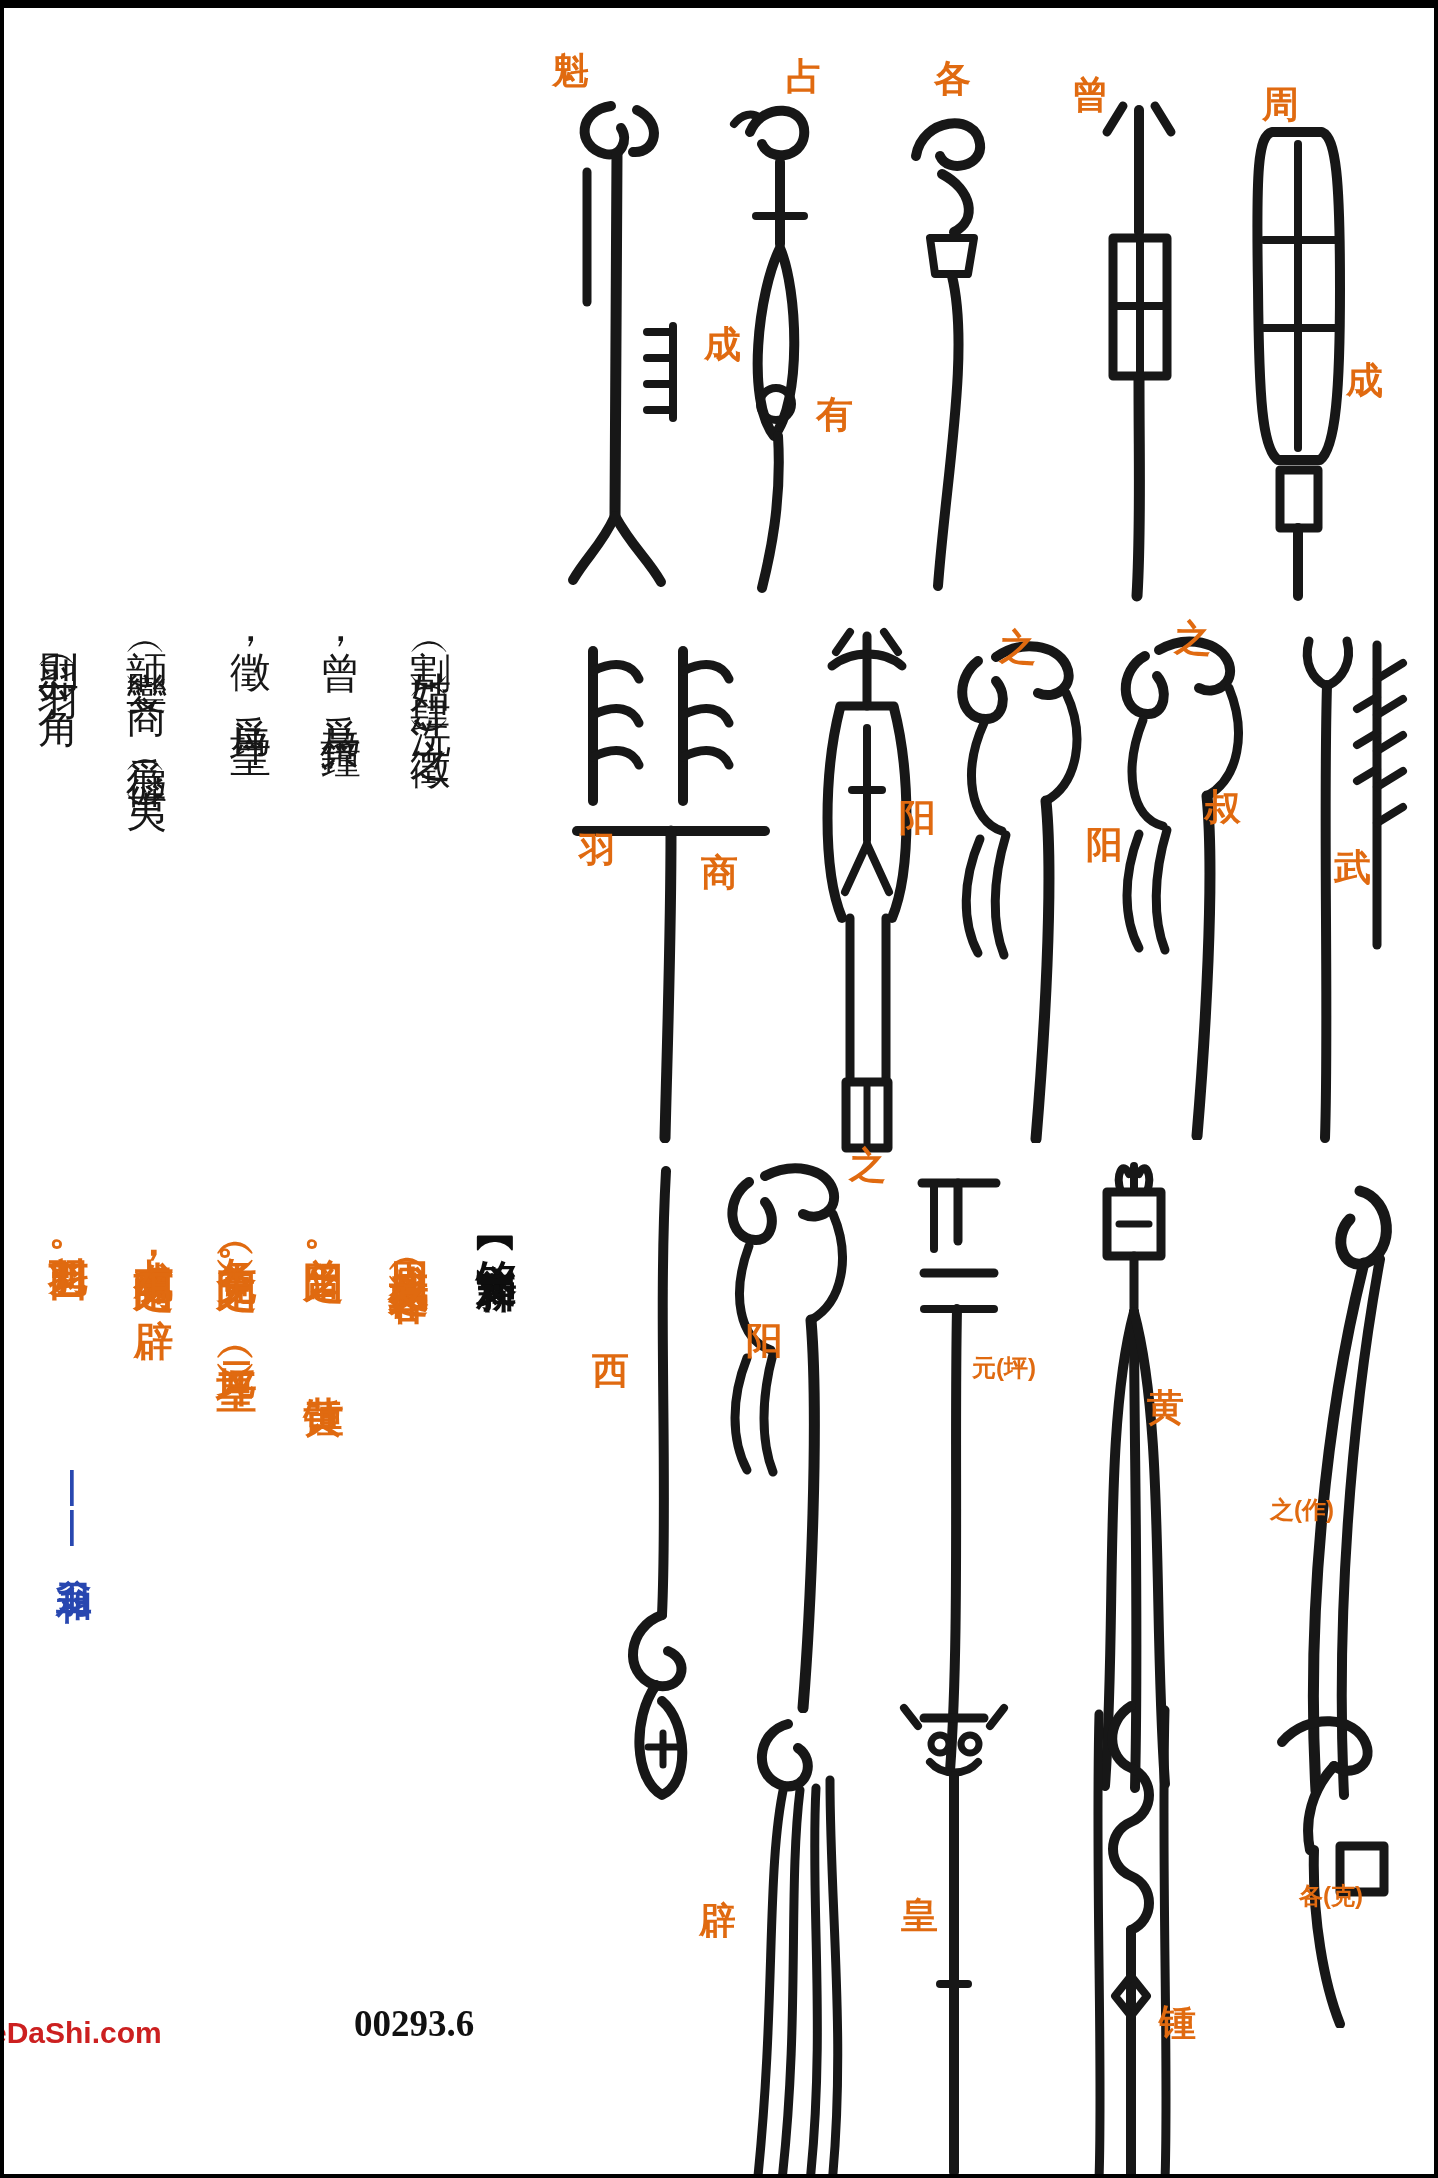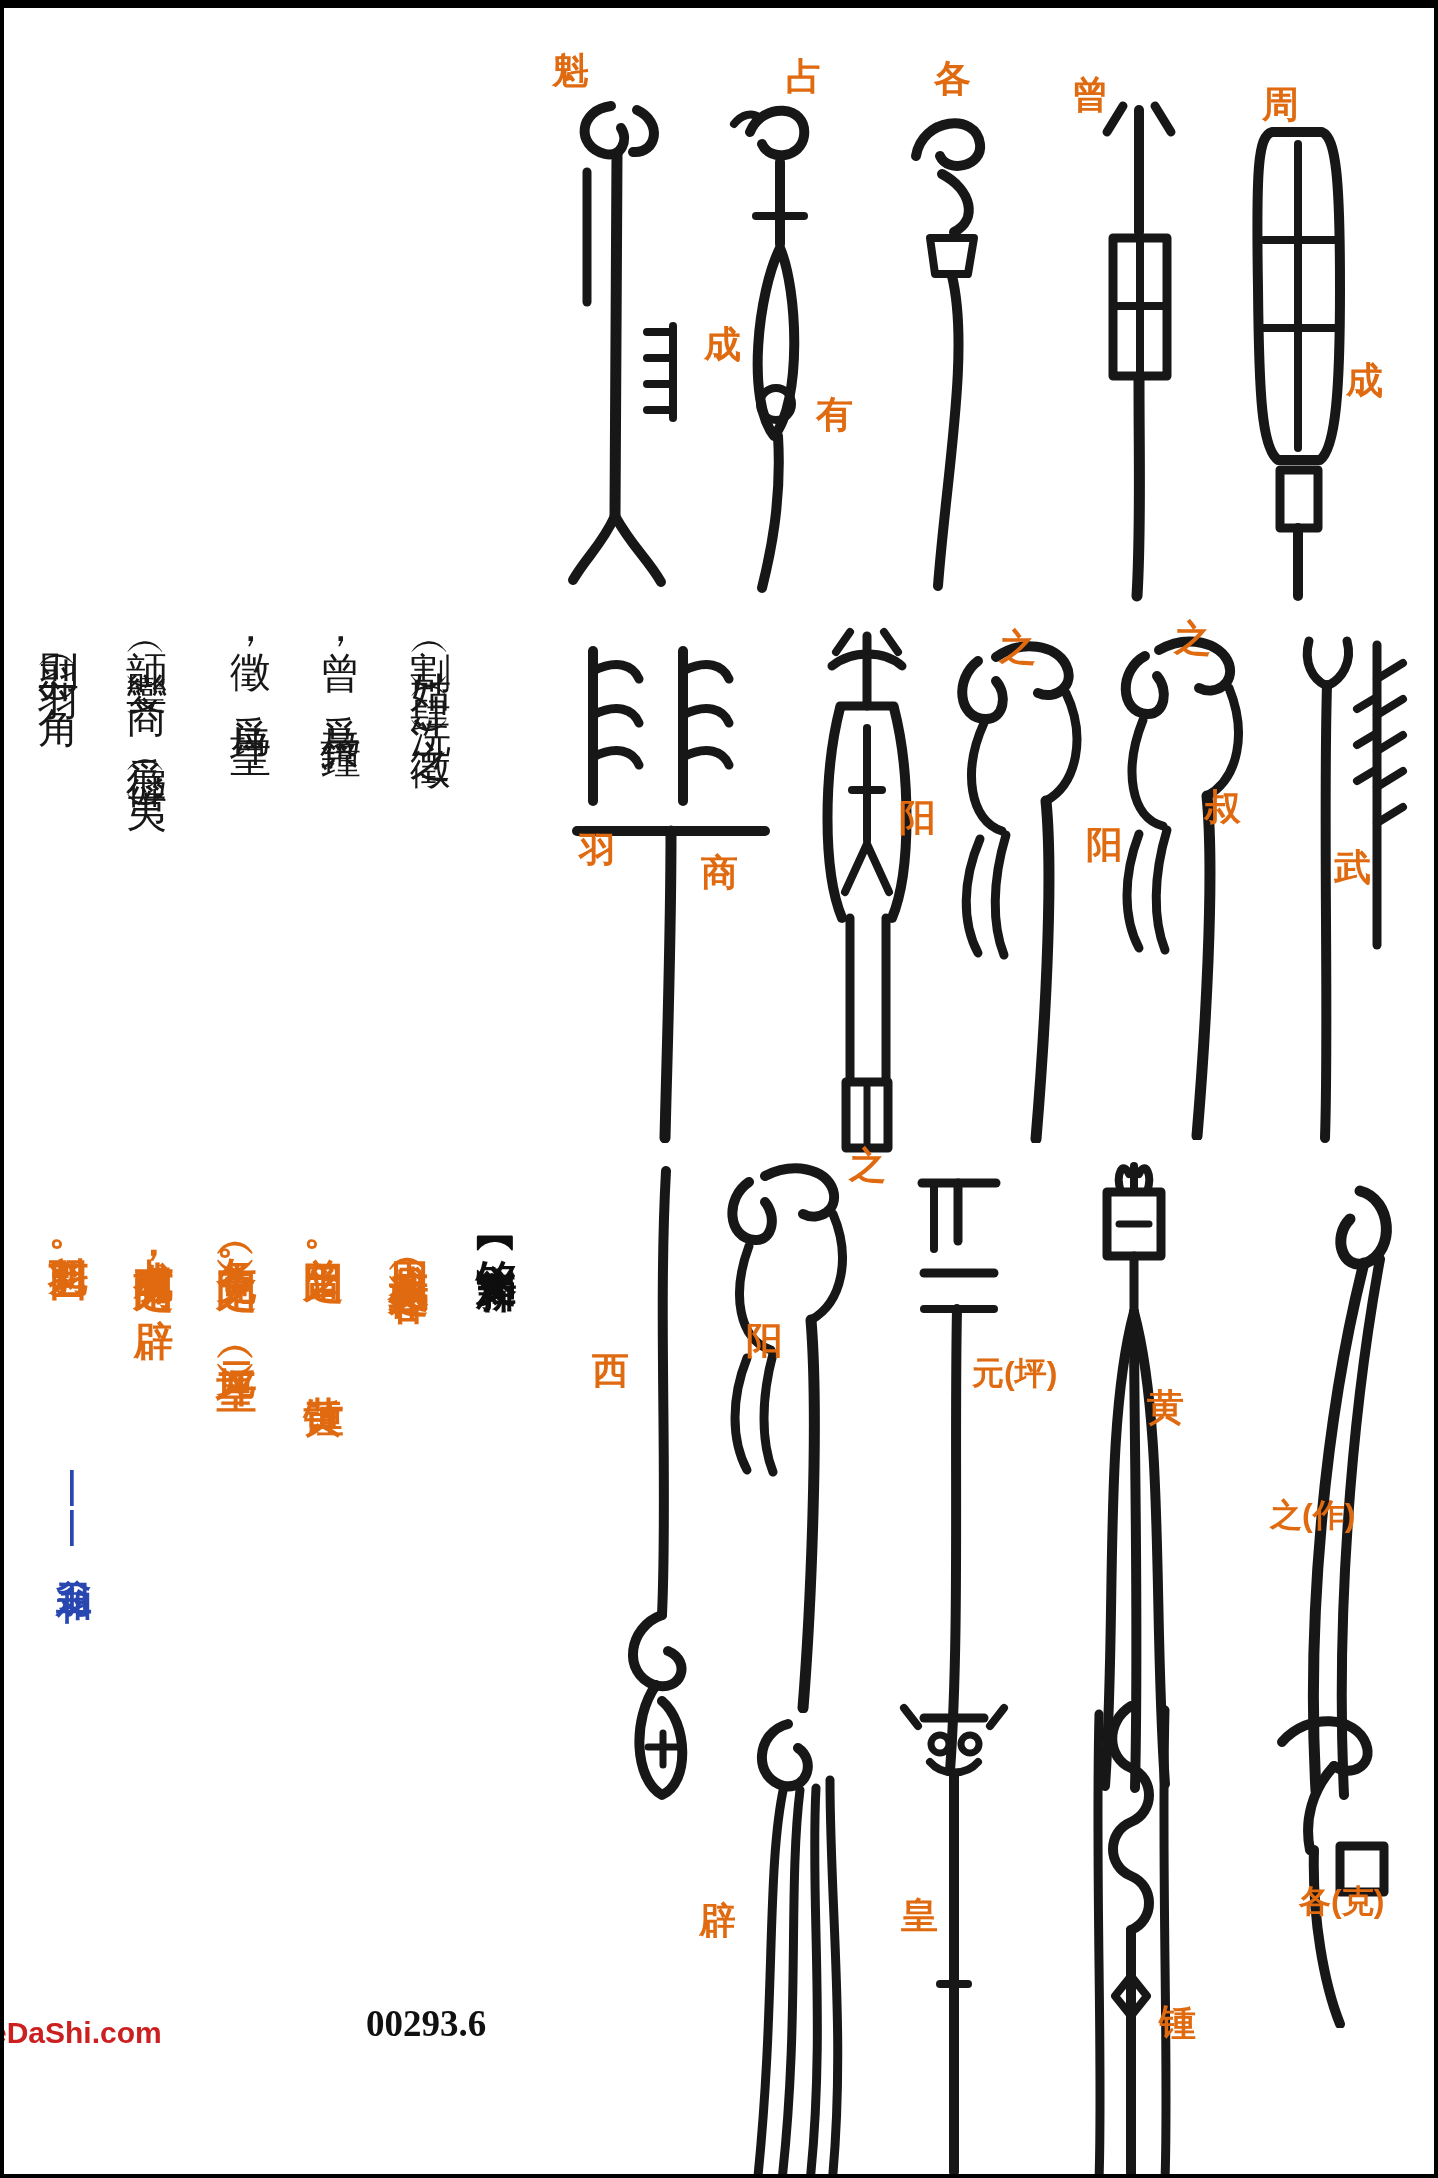--- a/index.html
+++ b/index.html
@@ -7,26 +7,26 @@
         box-sizing:border-box;border:4px solid #000;border-top-width:8px;
         font-family:"Liberation Sans",sans-serif;}
   .vtext{position:absolute;writing-mode:vertical-rl;text-orientation:mixed;
          line-height:1;white-space:pre;}
   .classical{font-family:"Liberation Serif",serif;font-size:41px;letter-spacing:11px;
              color:#171717;font-weight:400;}
   .interp-head{font-size:41px;font-weight:700;color:#0e0e0e;letter-spacing:4px;}
   .interp{font-size:40px;font-weight:700;color:#e06a10;letter-spacing:3px;}
   .signature{font-size:36px;font-weight:700;color:#2847b0;letter-spacing:4px;}
   .label{position:absolute;font-size:37px;font-weight:700;color:#e06a10;white-space:nowrap;}
-  .label.small{font-size:32px;}
+  .label.small{font-size:24px;}
   .rub{position:absolute;}
   .rub path,.rub circle{fill:none;stroke:#171717;stroke-linecap:round;stroke-linejoin:round;}
   .watermark{position:absolute;left:-14px;top:2008px;font-size:30px;font-weight:700;color:#cc2020;}
   .pagenum{position:absolute;left:350px;top:1994px;font-size:37px;font-weight:700;
-           color:#111;font-family:"Liberation Serif",serif;margin-left:12px;}
+           color:#111;font-family:"Liberation Serif",serif;}
 </style>
 </head>
 <body>
 
 <div class="page">
 
   <svg class="rub" style="left:545px;top:80px" width="130" height="505" viewBox="0 0 130 505">
     <path d="M62,18 C30,22 26,58 56,66 C72,70 80,52 72,40" stroke-width="10"></path>
     <path d="M88,22 C114,34 108,66 84,64" stroke-width="10"></path>
     <path d="M68,66 L66,428" stroke-width="11"></path>

